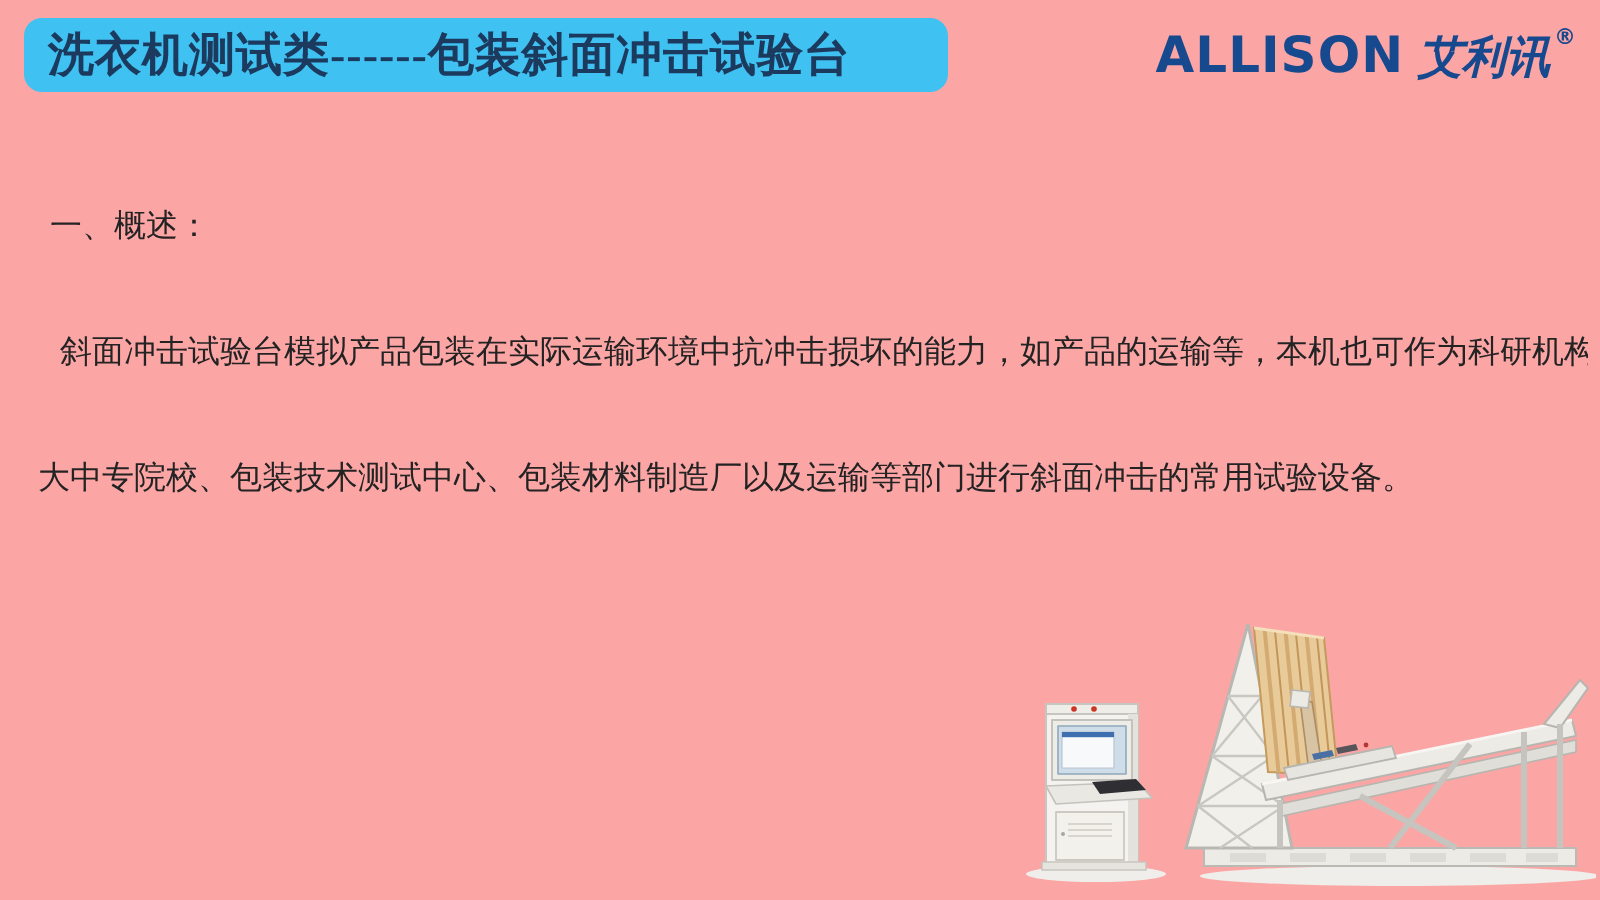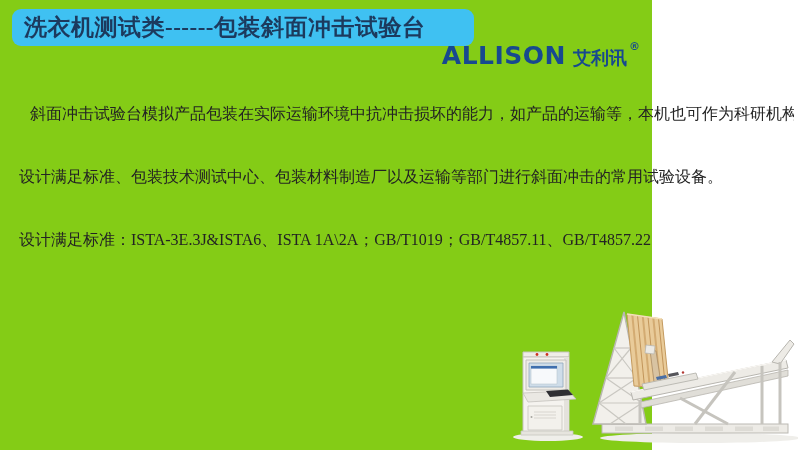--- a/index.html
+++ b/index.html
@@ -1,37 +1,37 @@
 <!DOCTYPE html>
 <html><head>
 <meta charset="utf-8">
 <style>
   html,body{margin:0;padding:0;}
   body{width:800px;height:450px;background:#ffffff;overflow:hidden;
        font-family:"Liberation Serif","DejaVu Serif",serif;}
-  .page{position:relative;width:652px;height:450px;background:#84cc16;}
+  .page{position:relative;width:800px;height:450px;background:#fca5a5;}
 
   
   .title-pill{
     position:absolute;left:12px;top:9px;width:462px;height:37px;
     background:#3fc1f2;border-radius:9px;
     display:flex;align-items:center;padding-left:12px;box-sizing:border-box;
   }
   .title-pill .title-text{
     font-size:23px;font-weight:bold;color:#1c3a5e;letter-spacing:0.5px;
     white-space:nowrap;
   }
 
   
   .logo{
     position:absolute;right:12px;top:13px;display:flex;align-items:baseline;
-    color:#17498f;font-family:"DejaVu Sans","Liberation Sans",sans-serif;margin-top:28px;
+    color:#17498f;font-family:"DejaVu Sans","Liberation Sans",sans-serif;
   }
   .logo .en{font-size:25px;font-weight:800;letter-spacing:0.5px;}
-  .logo .cn{font-size:18px;font-weight:800;margin-left:7px;}
+  .logo .cn{font-size:22px;font-weight:800;margin-left:7px;font-style:italic;}
   .logo .reg{font-size:11px;font-weight:bold;position:relative;top:-14px;margin-left:2px;}
 
   
   .content{
     position:absolute;left:19px;top:61px;width:775px;
     font-size:16px;line-height:21px;color:#232323;
     white-space:pre;overflow:hidden;
   }
   .content .ln{height:21px;}
   .content .ind1{padding-left:6px;}
@@ -49,23 +49,23 @@
     <span class="title-text">洗衣机测试类------包装斜面冲击试验台</span>
   </div>
 
   <div class="logo">
     <span class="en">ALLISON</span>
     <span class="cn">艾利讯</span>
     <span class="reg">®</span>
   </div>
 
   <div class="content">
+    <div class="ln ind1">一、概述：</div>
     <div class="ln ind2">斜面冲击试验台模拟产品包装在实际运输环境中抗冲击损坏的能力，如产品的运输等，本机也可作为科研机构、</div>
-    <div class="ln">设计满足标准、包装技术测试中心、包装材料制造厂以及运输等部门进行斜面冲击的常用试验设备。</div>
-    <div class="ln">设计满足标准：ISTA-3E.3J&amp;ISTA6、ISTA 1A\2A；GB/T1019；GB/T4857.11、GB/T4857.22</div>
+    <div class="ln">大中专院校、包装技术测试中心、包装材料制造厂以及运输等部门进行斜面冲击的常用试验设备。</div>
     
     
     
     
     
     
     
     
     
     

